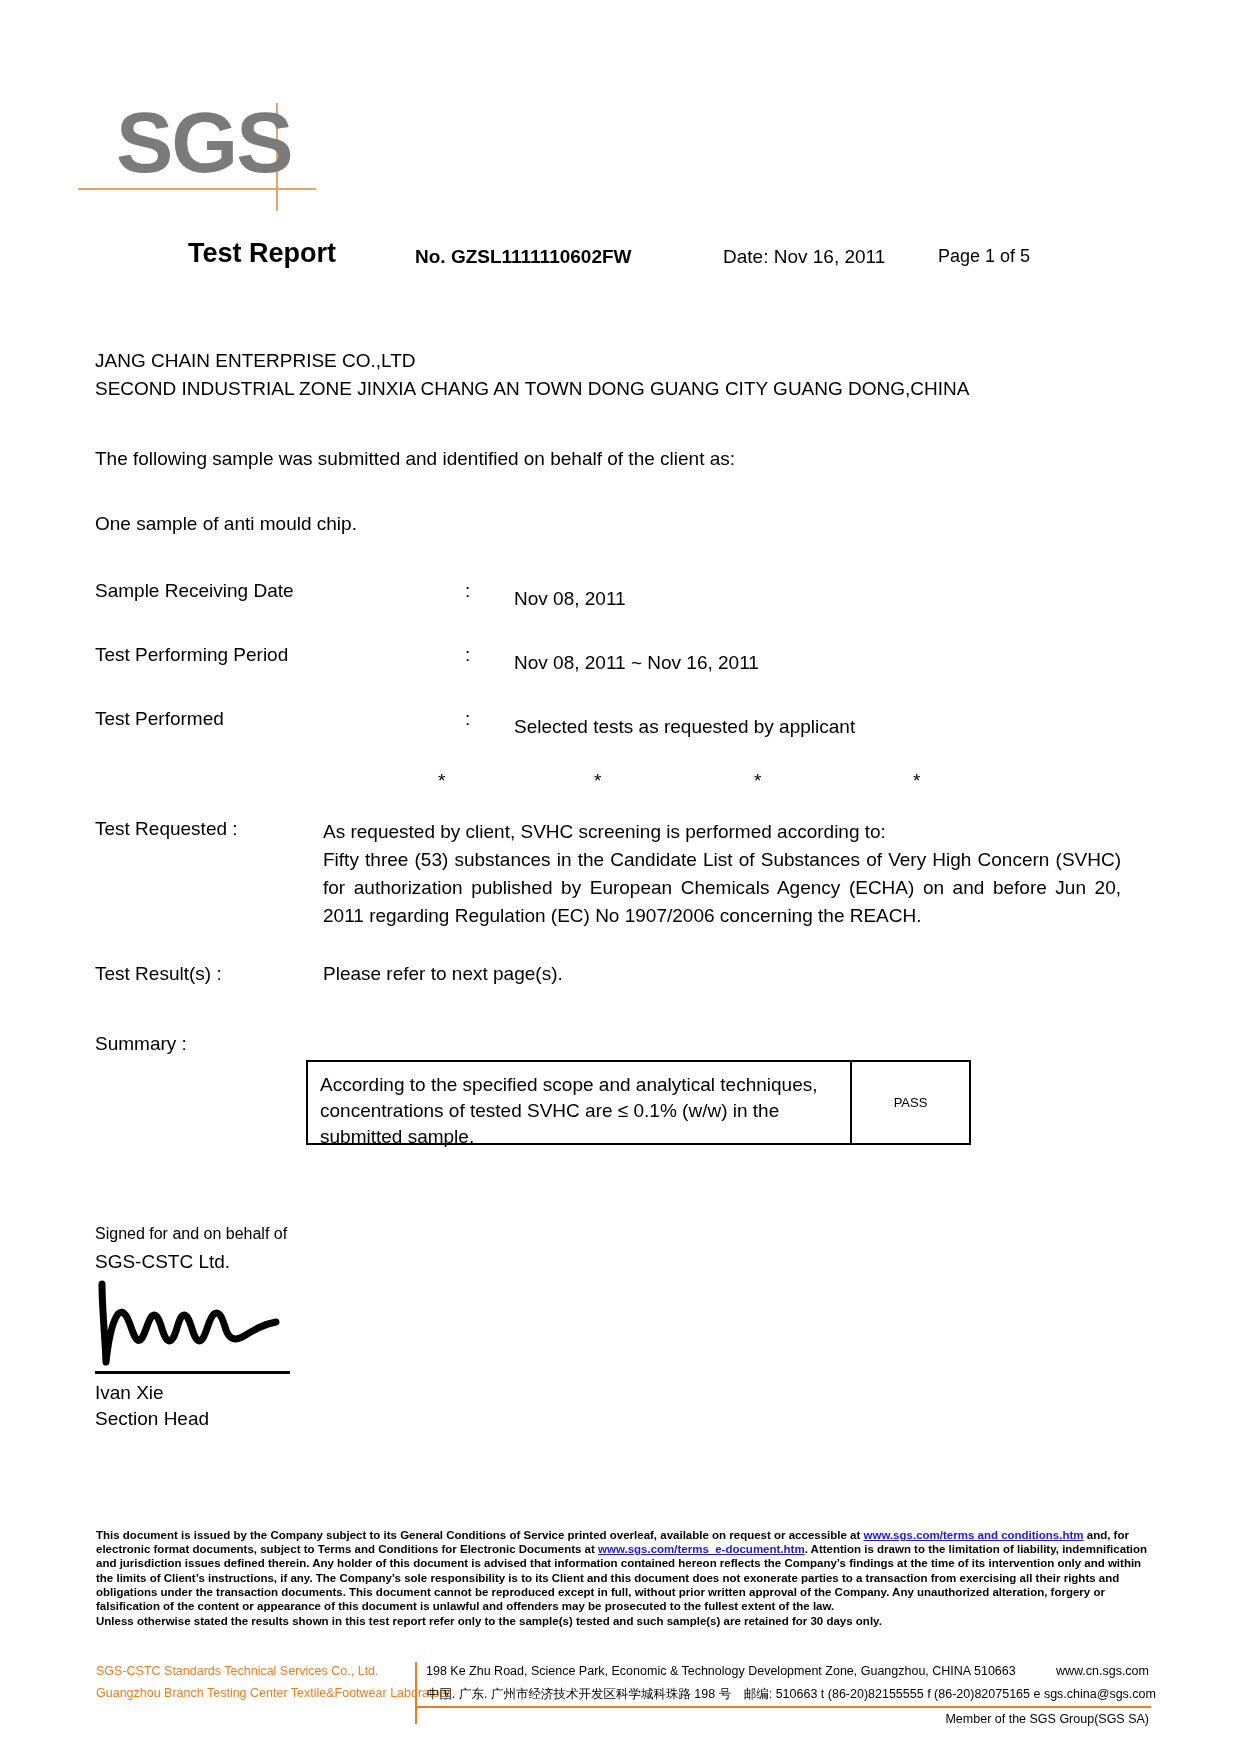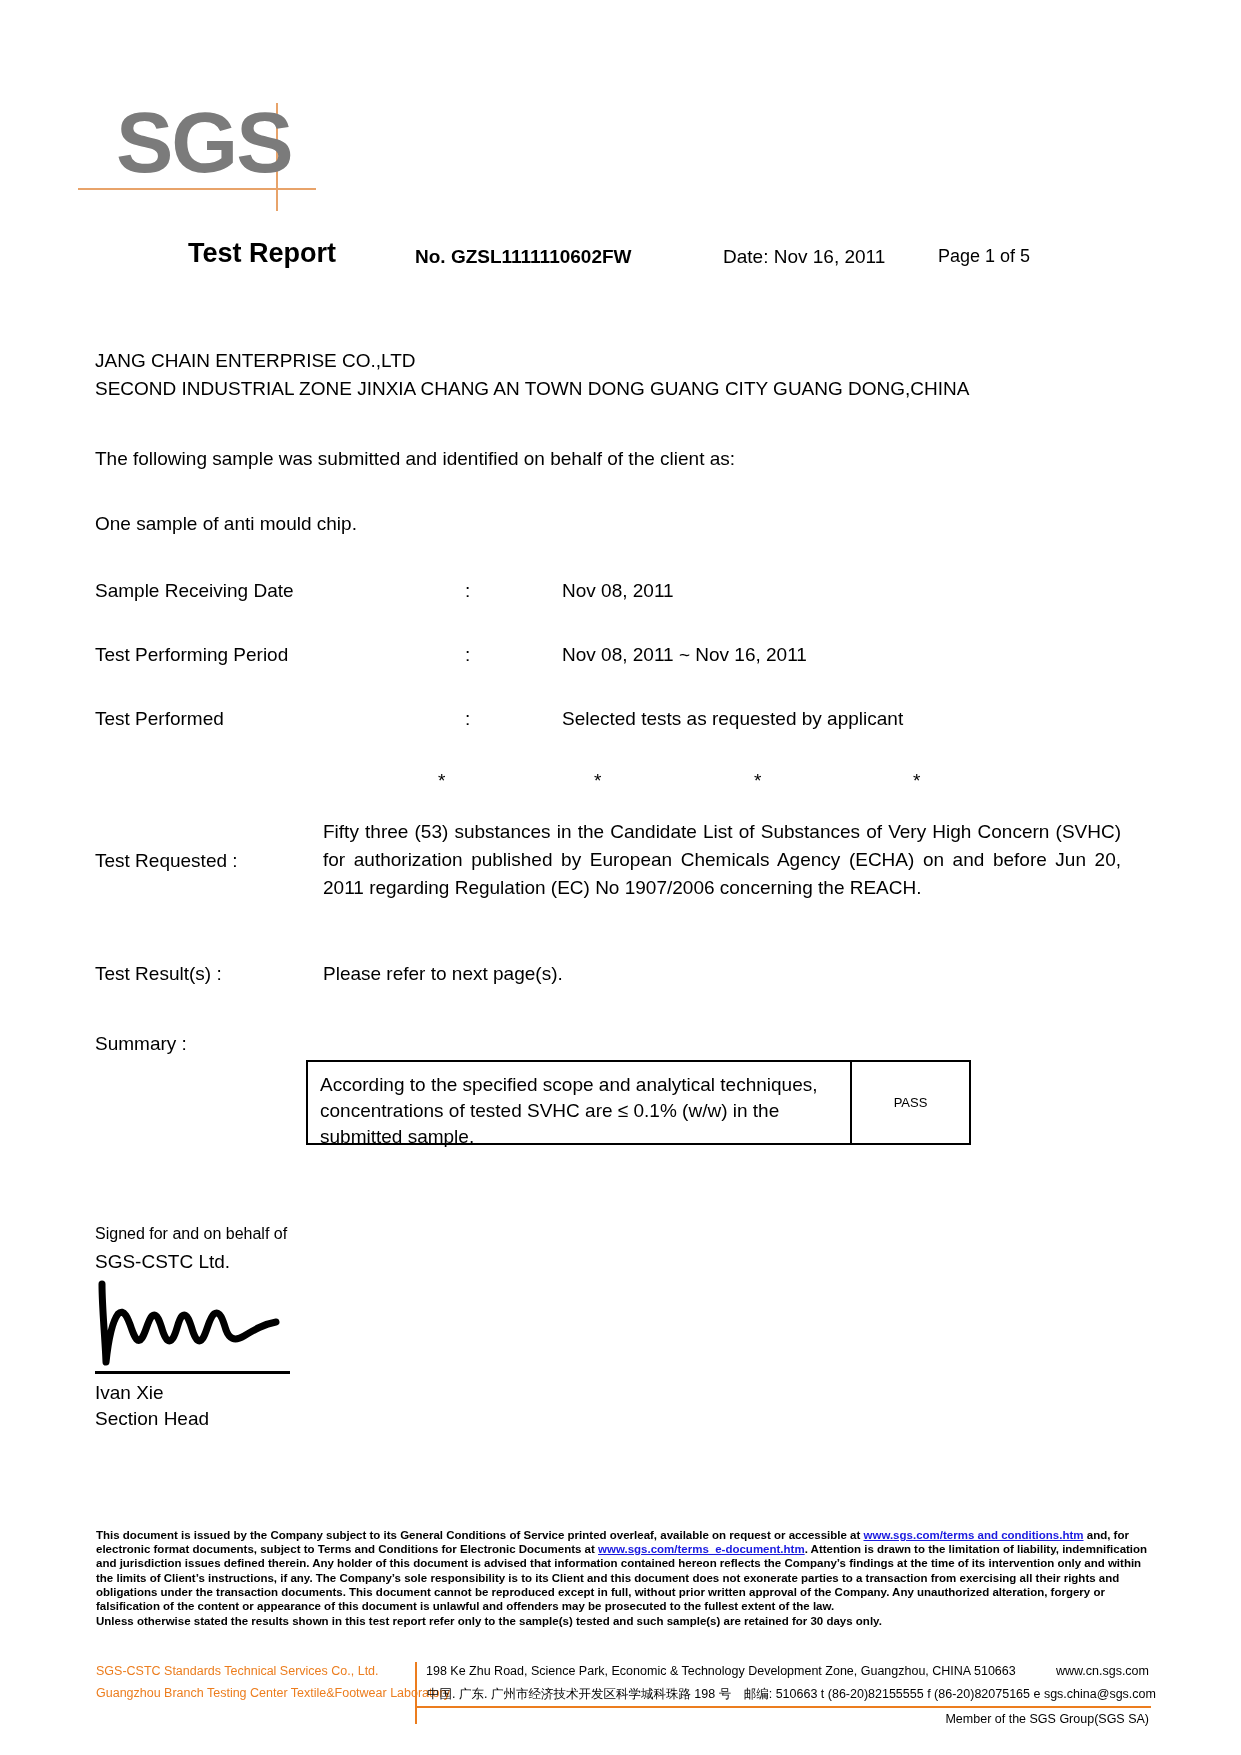--- a/index.html
+++ b/index.html
@@ -107,21 +107,21 @@
     line-height: 26px;
     white-space: nowrap;
   }
   .addr1 { left: 0px;  top: 348px; }
   .addr2 { left: 0px;  top: 376px; }
   .intro { left: 0px;  top: 446px; }
   .sampledesc { left: 0px; top: 511px; }
 
   .kv-label { left: 0px; font-size: 19px; }
   .kv-colon { left: 370px; font-size: 19px; }
-  .kv-value { left: 467px; font-size: 19px; }
+  .kv-value { left: 419px; font-size: 19px; margin-top: 8px; }
 
   .row-srd   { top: 578px; }
   .row-tpp   { top: 642px; }
   .row-tp    { top: 706px; }
 
   .stars {
     position: absolute;
     top: 770px;
     left: 0px;
     width: 900px;
@@ -136,21 +136,20 @@
   .star2 { left: 499px; }
   .star3 { left: 659px; }
   .star4 { left: 818px; }
 
   .req-label {
     position: absolute;
     left: 0px;
     top: 818px;
     font-size: 19px;
     white-space: nowrap;
-    margin-top: 32px;
   }
   .req-body {
     position: absolute;
     left: 228px;
     top: 818px;
     width: 798px;
     font-size: 19px;
     line-height: 28px;
     text-align: justify;
   }
@@ -372,20 +371,21 @@
 
     <div class="stars">
       <span class="star star1">*</span>
       <span class="star star2">*</span>
       <span class="star star3">*</span>
       <span class="star star4">*</span>
     </div>
 
     <div class="req-label">Test Requested :</div>
     <div class="req-body">
+      <div class="l1">As requested by client, SVHC screening is performed according to:</div>
       <div>Fifty three (53) substances in the Candidate List of Substances of Very High Concern (SVHC) for authorization published by European Chemicals Agency (ECHA) on and before Jun 20, 2011 regarding Regulation (EC) No 1907/2006 concerning the REACH.</div>
     </div>
 
     <div class="res-label">Test Result(s) :</div>
     <div class="res-value">Please refer to next page(s).</div>
 
     <div class="sum-label">Summary :</div>
 
     <div class="sig-line1">Signed for and on behalf of</div>
     <div class="sig-line2">SGS-CSTC Ltd.</div>

